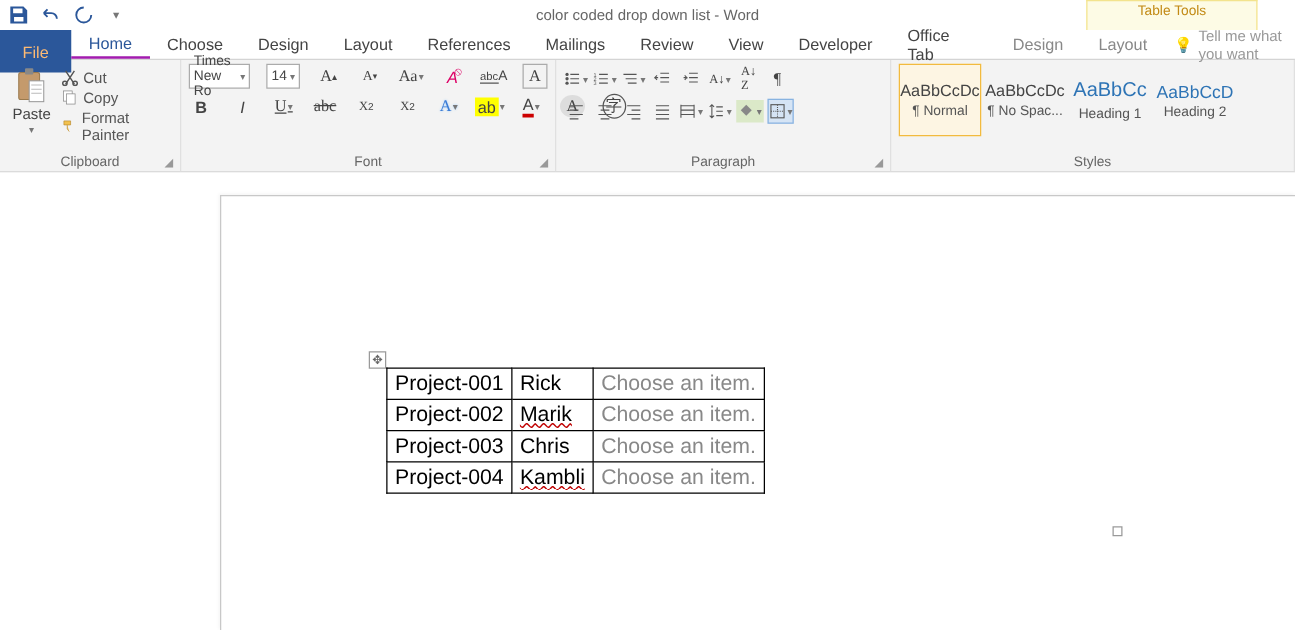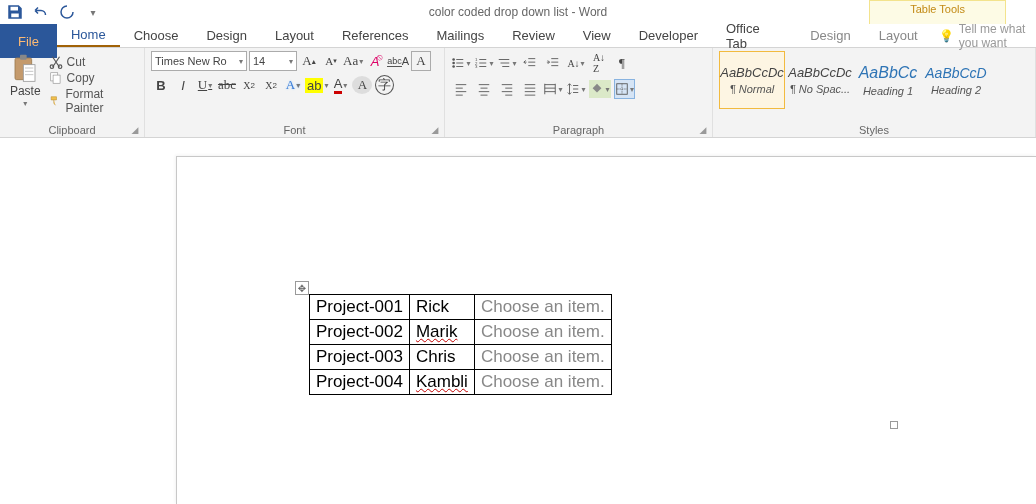--- a/index.html
+++ b/index.html
@@ -9,61 +9,61 @@
 .titlebar { height: 24px; background: #fff; display: flex; align-items: center; position: relative; }
 .qat { display: flex; align-items: center; gap: 8px; padding-left: 6px; }
 .qat .icon { width: 18px; height: 18px; display: flex; align-items: center; justify-content: center; color: #2b579a; }
 .titlebar .title { position: absolute; left: 50%; transform: translateX(-50%); font-size: 12px; color: #666; }
 .table-tools { position: absolute; right: 30px; top: 0; height: 24px; padding: 2px 40px 0 40px; background: #fdfbe5; border: 1px solid #f3e38d; border-bottom: none; color: #c28a15; font-size: 11px; text-align: center; }
 
 
 .tabs { height: 24px; background: #fff; display: flex; align-items: stretch; border-bottom: 1px solid #d4d4d4; position: relative; }
 .tab { padding: 0 14px; display: flex; align-items: center; font-size: 13px; color: #444; cursor: pointer; }
 .tab.file { background: #2b579a; color: #fdba74; padding: 17px 18px; }
-.tab.active { color: #2b579a; border-bottom: 2px solid #a16207; }
+.tab.active { color: #2b579a; border-bottom: 2px solid #a21caf; }
 .tab.contextual { color: #888; }
 .tellme { margin-left: 8px; display: flex; align-items: center; color: #999; font-size: 12px; gap: 4px; }
 .tellme .bulb { color: #d8b400; }
 
 
 .ribbon { height: 90px; background: #f3f3f3; border-bottom: 1px solid #d4d4d4; display: flex; }
 .group { border-right: 1px solid #e0e0e0; display: flex; flex-direction: column; justify-content: space-between; padding: 3px 6px 1px 6px; position: relative; }
 .group-body { flex: 1; display: flex; align-items: flex-start; gap: 4px; }
 .group-label { font-size: 11px; color: #666; text-align: center; padding: 2px 0 0 0; position: relative; }
 .group-label .launcher { position: absolute; right: -2px; bottom: 1px; width: 10px; height: 10px; font-size: 9px; color: #999; }
 
 
 .clip-paste { width: 42px; display: flex; flex-direction: column; align-items: center; gap: 1px; padding-top: 2px; }
 .clip-paste svg { width: 28px; height: 30px; }
 .clip-side { display: flex; flex-direction: column; gap: 2px; padding-top: 4px; justify-content: flex-end; }
 .clip-side .row { display: flex; align-items: center; gap: 4px; font-size: 12px; color: #555; }
 .clip-side .row svg { width: 14px; height: 14px; }
 
 
-.font-row { display: flex; align-items: center; gap: 2px; }
+.font-row { display: flex; align-items: center; gap: 13px; }
 .font-col { display: flex; flex-direction: column; gap: 4px; }
 .font-name { width: 96px; height: 20px; border: 1px solid #ababab; background: #fff; font-size: 11px; padding: 1px 3px; display: flex; align-items: center; justify-content: space-between; }
 .font-size { width: 48px; height: 20px; border: 1px solid #ababab; background: #fff; font-size: 11px; padding: 1px 3px; display: flex; align-items: center; justify-content: space-between; }
 .btn { min-width: 20px; height: 20px; display: flex; align-items: center; justify-content: center; font-family: "Times New Roman", serif; font-size: 13px; color: #444; cursor: pointer; position: relative; }
 .btn svg { width: 14px; height: 14px; }
 .dd-caret::after { content: "▾"; font-size: 8px; color: #777; margin-left: 1px; }
 .box-border { border: 1px solid #ababab; }
 .underline { text-decoration: underline; }
 .strike { text-decoration: line-through; }
 .sub { font-size: 10px; } .sub sub{ font-size:8px;}
 .sup { font-size: 10px; } .sup sup{ font-size:8px;}
 
 
 .para-col { display: flex; flex-direction: column; gap: 6px; padding-top:2px;}
 .para-row { display: flex; align-items: center; gap: 3px; }
 .shade-btn { background: #dbe9c8; width:22px; height:18px; border:1px solid transparent;}
 
 
 .styles { display: flex; gap: 2px; }
-.style-box { width: 66px; height: 58px; border: 1px solid transparent; display: flex; flex-direction: column; align-items: center; justify-content: center; padding: 2px; cursor: pointer; font-style: italic; }
+.style-box { width: 66px; height: 58px; border: 1px solid transparent; display: flex; flex-direction: column; align-items: center; justify-content: center; padding: 2px; cursor: pointer; }
 .style-box.sel { border-color: #f2ba3f; background: #fdf5e3; }
 .style-box .prev { font-size: 13px; }
 .style-box .lbl { font-size: 11px; color: #555; margin-top: 3px; white-space: nowrap; }
 
 
 .doc-area { background: #fff; position: relative; height: calc(504px - 24px - 24px - 90px); }
 .page { position: absolute; left: 176px; top: 18px; right: 0; bottom: 0; background: #fff; border-left: 1px solid #c8c8c8; border-top: 1px solid #c8c8c8; box-shadow: -1px -1px 3px rgba(0,0,0,0.05); }
 .table-anchor { position: absolute; left: 118px; top: 124px; width: 14px; height: 14px; border: 1px solid #9a9a9a; display: flex; align-items: center; justify-content: center; font-size: 10px; color: #666; background:#fff; }
 table.doc { position: absolute; left: 132px; top: 137px; border-collapse: collapse; font-family: "Times New Roman", serif; }
 table.doc th, table.doc td { border: 1px solid #000; padding: 0 6px; height: 25px; vertical-align: middle; }

